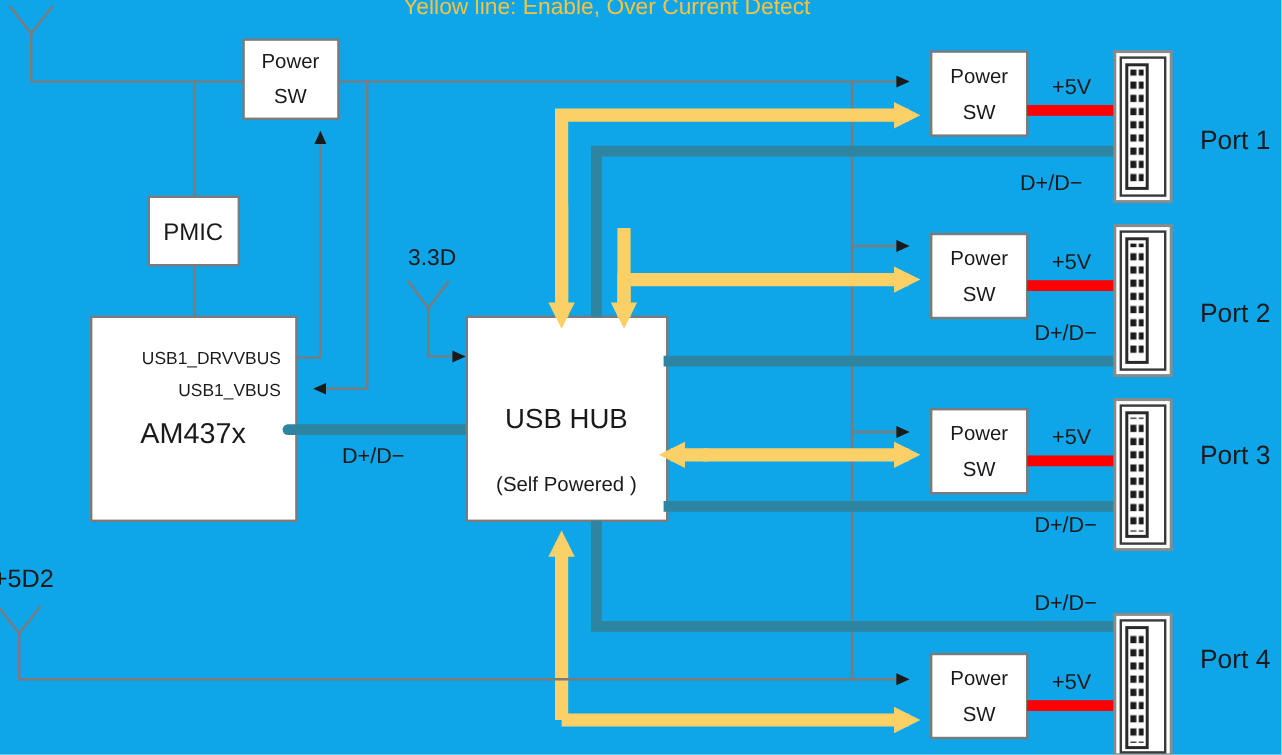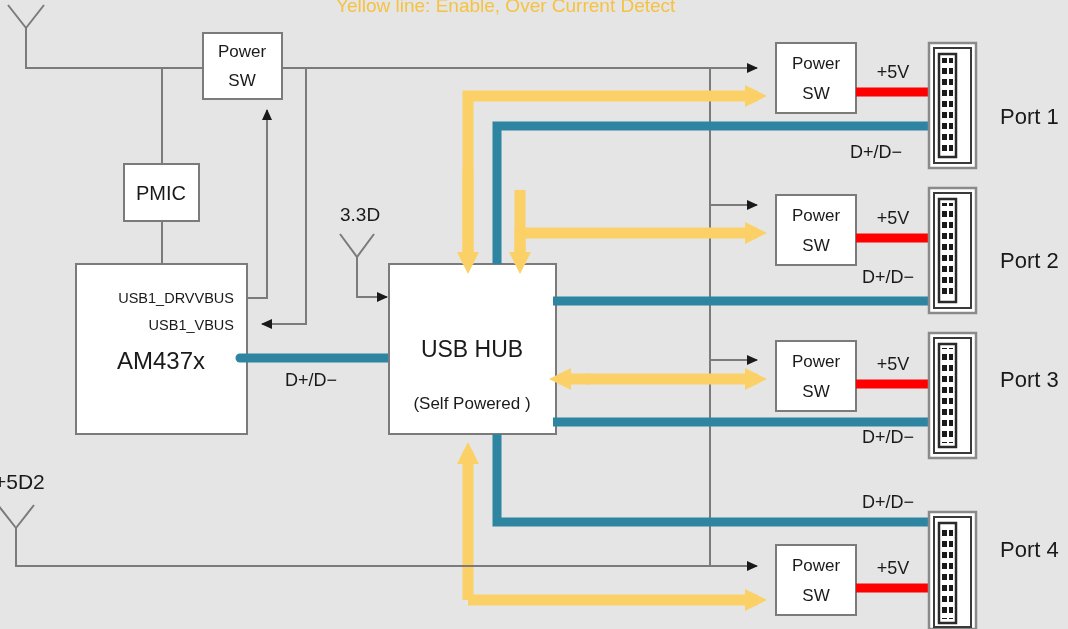--- a/index.html
+++ b/index.html
@@ -8,21 +8,21 @@
     padding: 0;
     background: #ffffff;
   }
   body {
     font-family: "Liberation Sans", sans-serif;
   }
   #stage {
     position: relative;
     width: 1068px;
     height: 629px;
-    background: #e5e5e5;
+    background: #0ea5e9;
     overflow: hidden;
   }
   #diagram {
     position: absolute;
     top: 0;
     left: 0;
     width: 1068px;
     height: 629px;
   }
   .blk-label {

